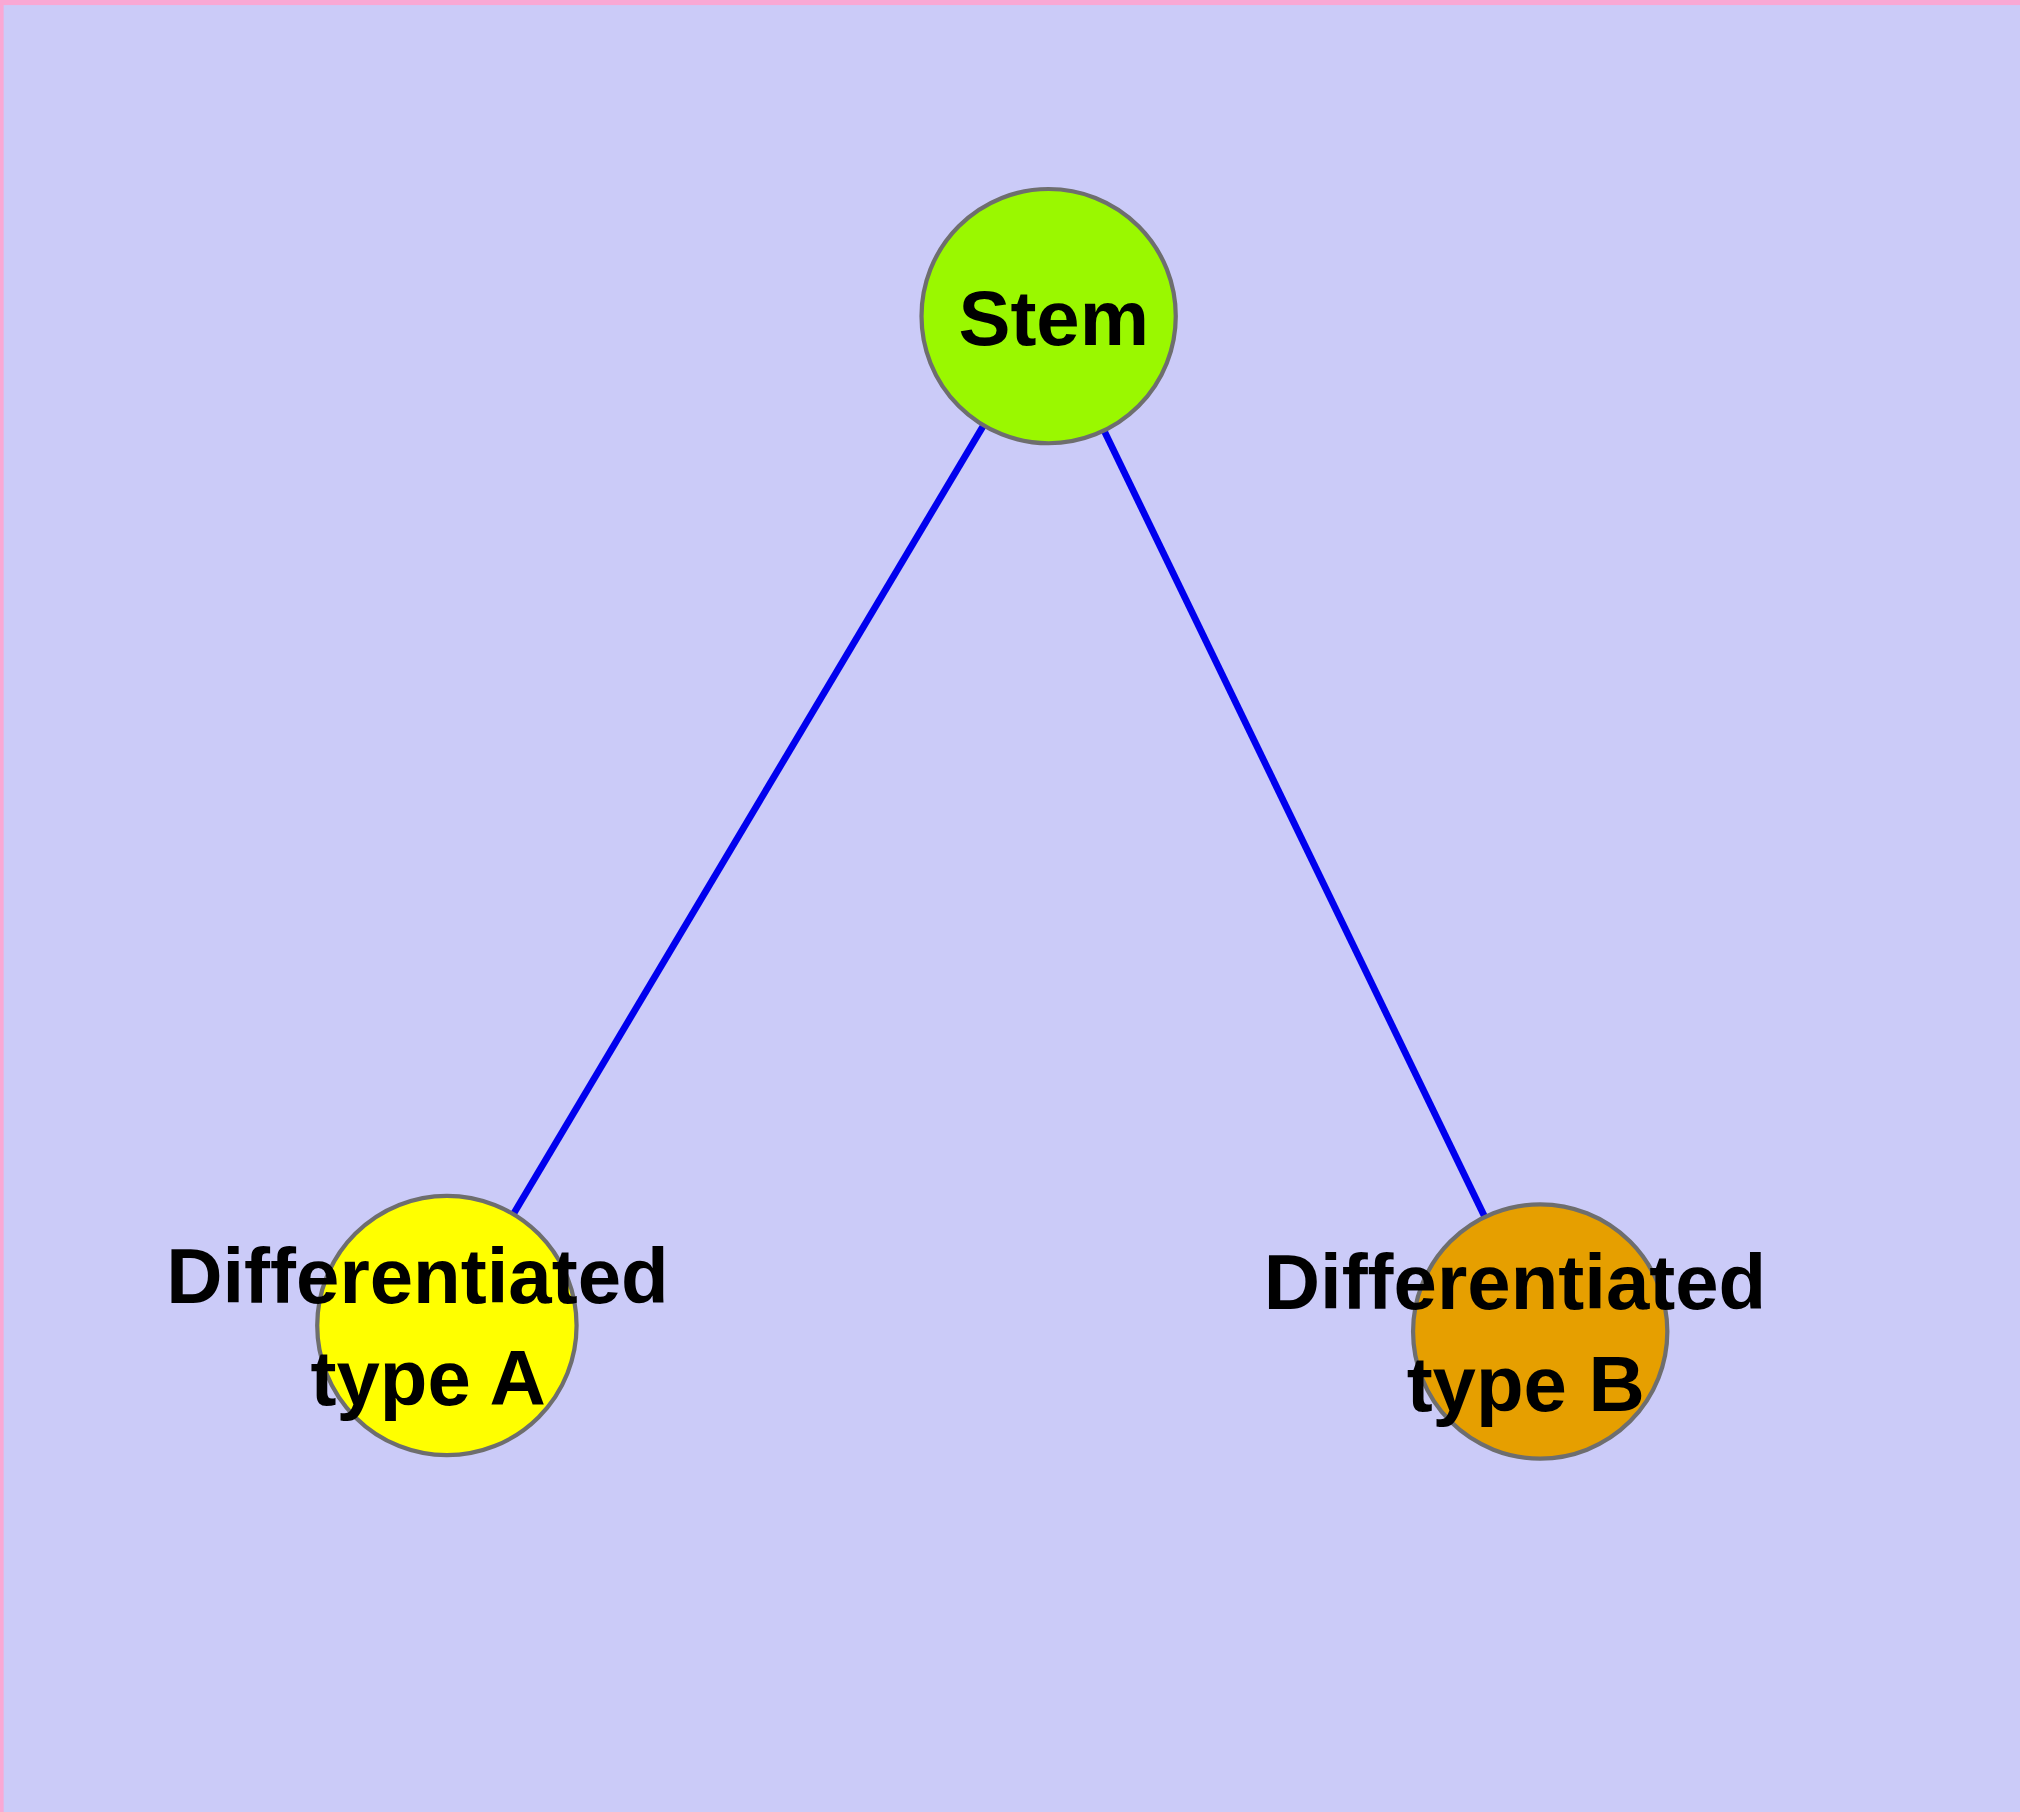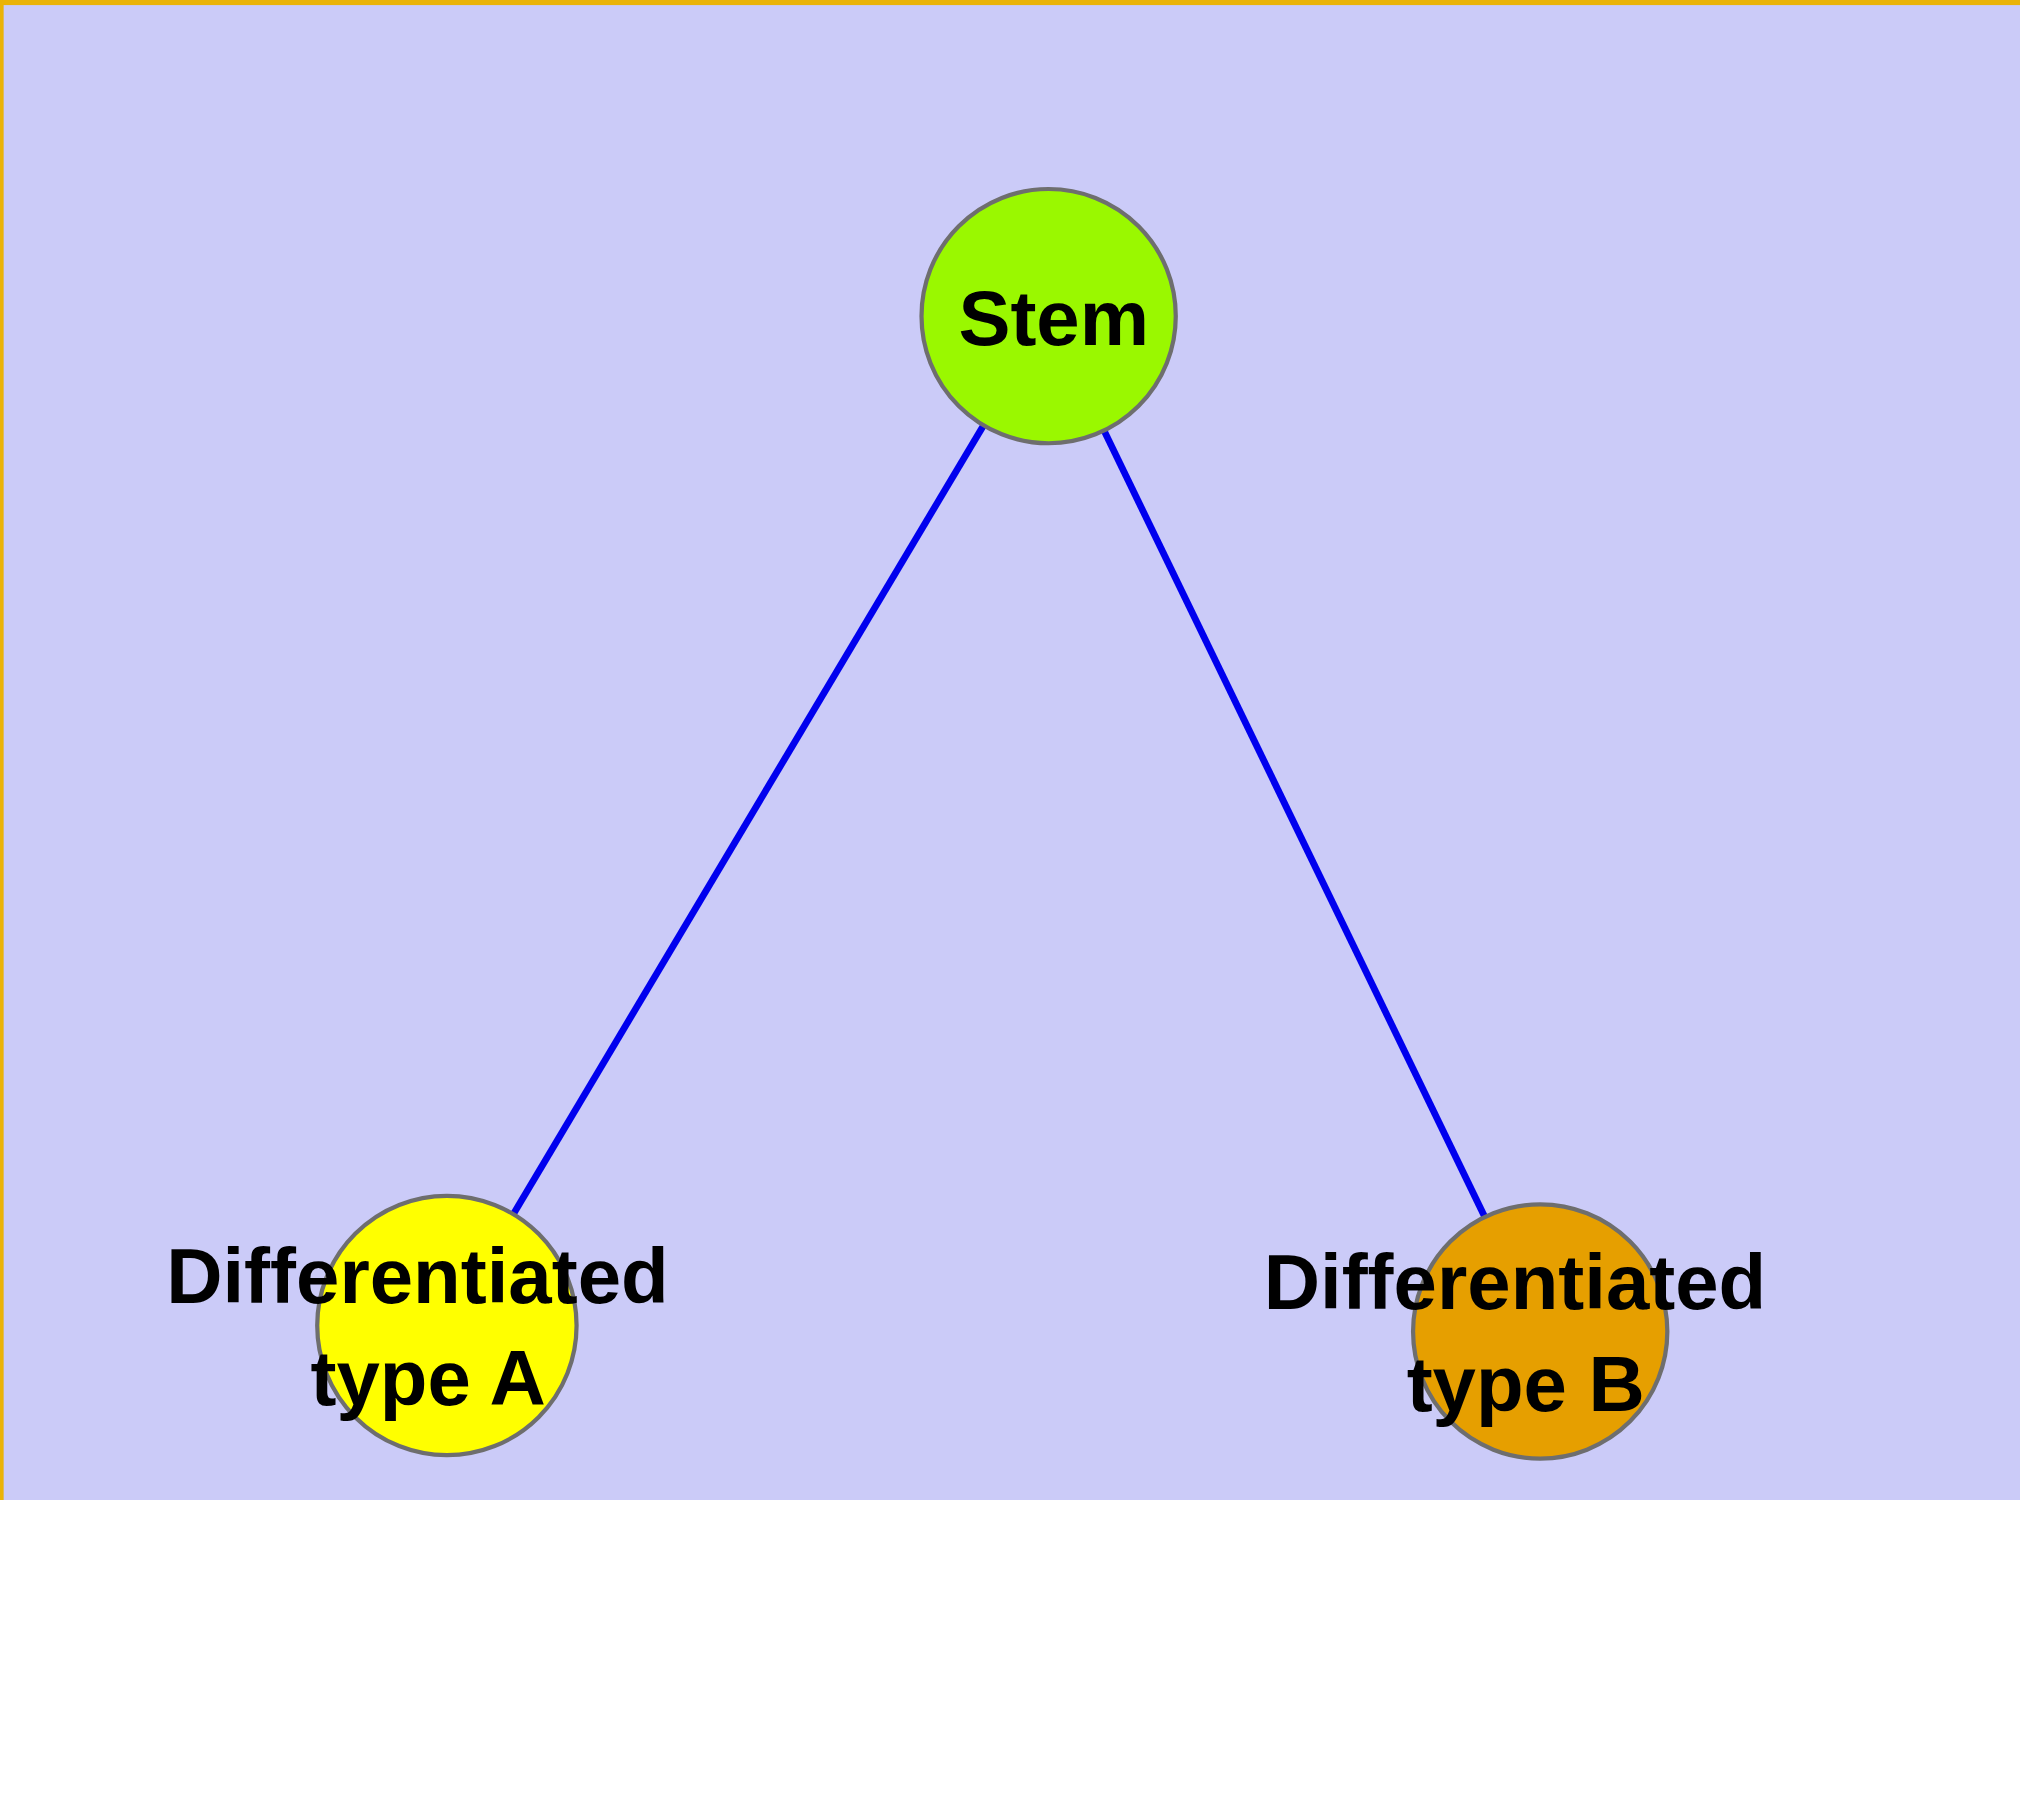--- a/index.html
+++ b/index.html
@@ -2,24 +2,24 @@
 <html style="font-size:13.6px"><head>
 <meta charset="utf-8">
 <style>
   html, body {
     margin: 0;
     padding: 0;
     background: #FFFFFF;
   }
   .stage {
     width: 2021px;
-    height: 1500px;
+    height: 1812px;
     position: relative;
     overflow: hidden;
-    background: #eab308;
+    background: #f9a8d4;
   }
   svg.diagram {
     display: block;
     width: 2021px;
     height: 1812px;
   }
   .edge {
     stroke-width: 8px;
     fill: none;
   }

